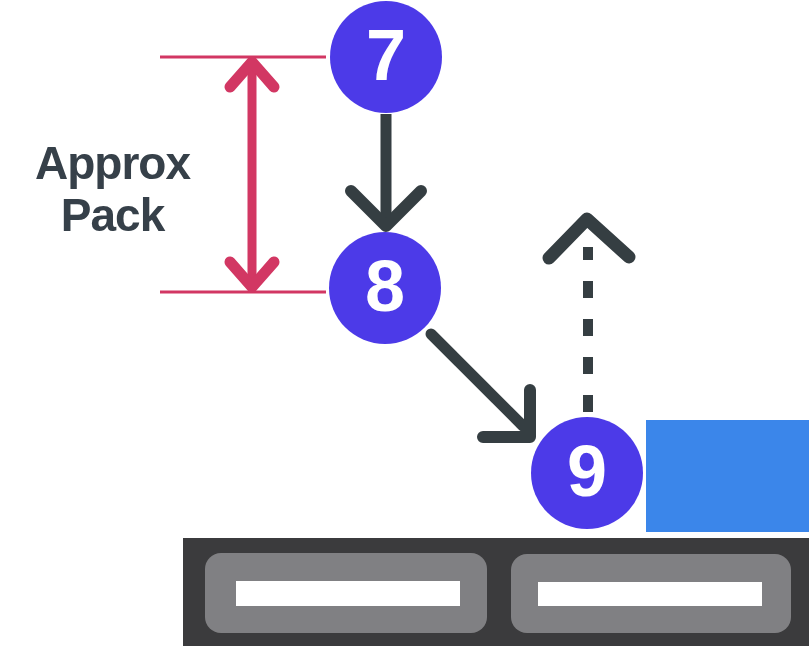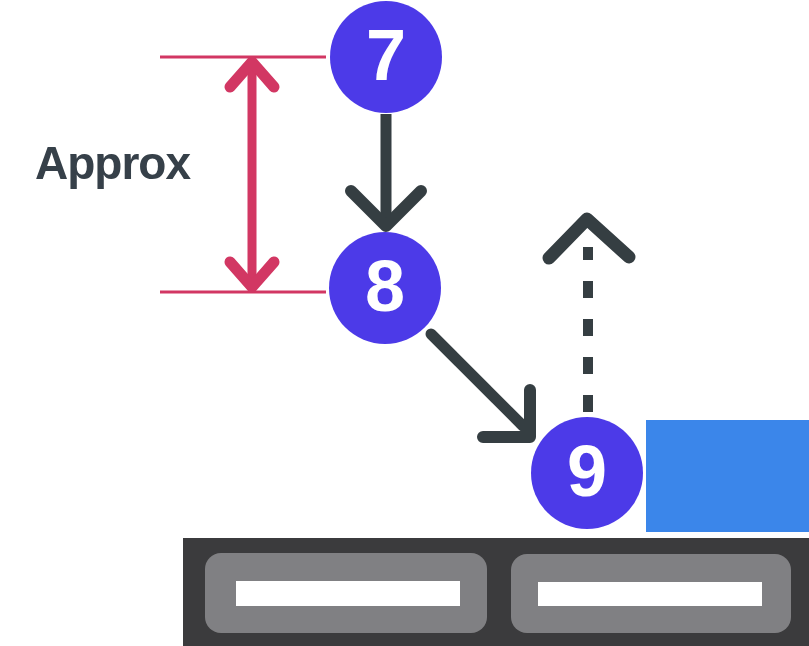--- a/index.html
+++ b/index.html
@@ -69,20 +69,21 @@
     </g>
 
     <g stroke="#353e42" fill="none">
       <line x1="588" y1="412" x2="588" y2="247" stroke-width="10" stroke-dasharray="17 21"></line>
       <polyline points="549,258 587,219 629,257" stroke-width="13" stroke-linecap="round" stroke-linejoin="round"></polyline>
     </g>
   </svg>
 
   <div class="annotation">
     <div>Approx</div>
+    <div>Pack</div>
   </div>
 
   <div class="node node-7">
     <span>7</span>
   </div>
   <div class="node node-8">
     <span>8</span>
   </div>
   <div class="node node-9">
     <span>9</span>

